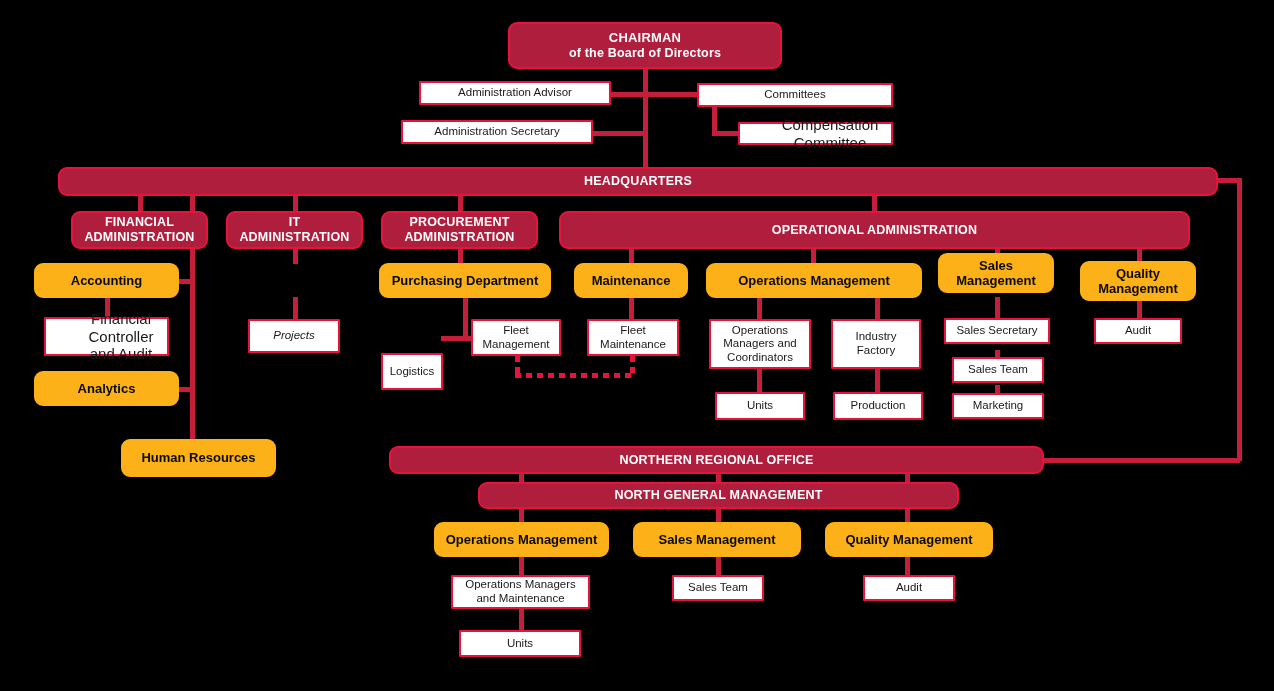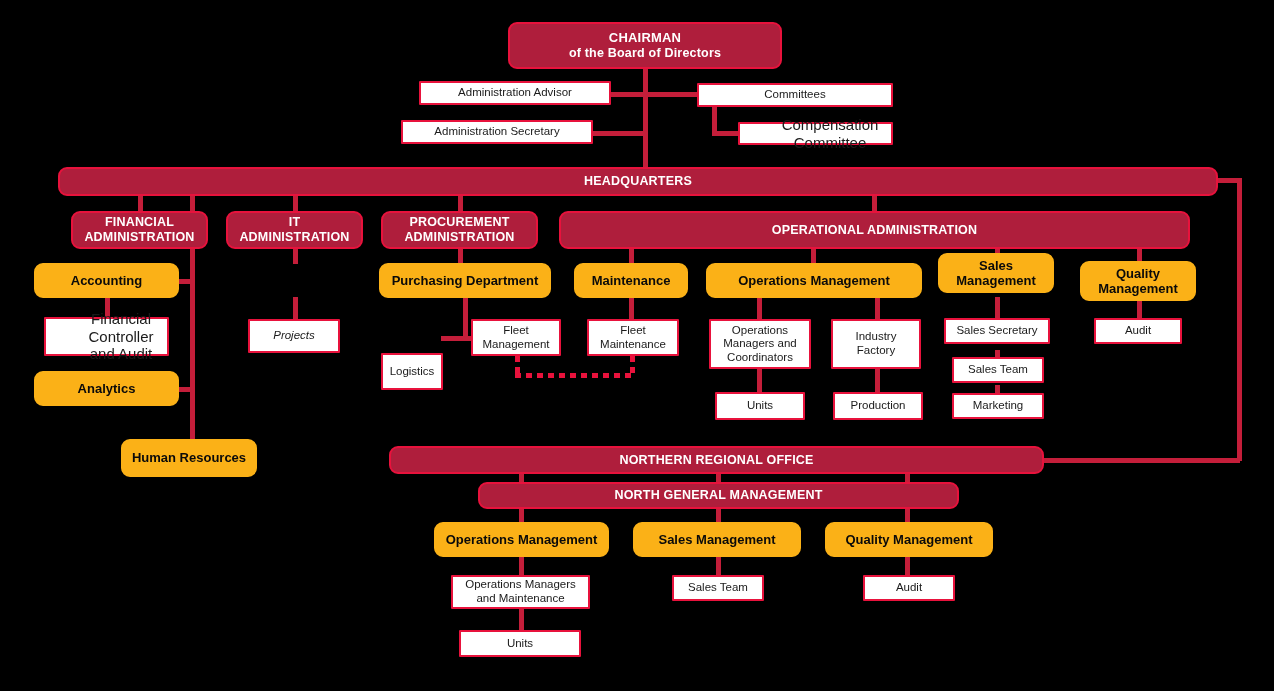--- a/index.html
+++ b/index.html
@@ -144,21 +144,21 @@
   <div class="node nd-orange t-orange" style="left:34px;top:263px;width:145px;height:35px;">
     <span>Accounting</span>
   </div>
   <div class="node nd-white t-whitesm stack" style="left:44px;top:317px;width:125px;height:39px;">
     <span>Financial Controller</span>
     <span>and Audit</span>
   </div>
   <div class="node nd-orange t-orange" style="left:34px;top:371px;width:145px;height:35px;">
     <span>Analytics</span>
   </div>
-  <div class="node nd-orange t-orange" style="left:121px;top:439px;width:136px;height:38px;">
+  <div class="node nd-orange t-orange" style="left:121px;top:439px;width:155px;height:38px;">
     <span>Human Resources</span>
   </div>
 
   <div class="node nd-dark t-div stack" style="left:226px;top:211px;width:137px;height:38px;">
     <span>IT</span>
     <span>ADMINISTRATION</span>
   </div>
   <div class="node nd-white t-white" style="left:248px;top:319px;width:92px;height:34px;font-style:italic;">
     <span>Projects</span>
   </div>

